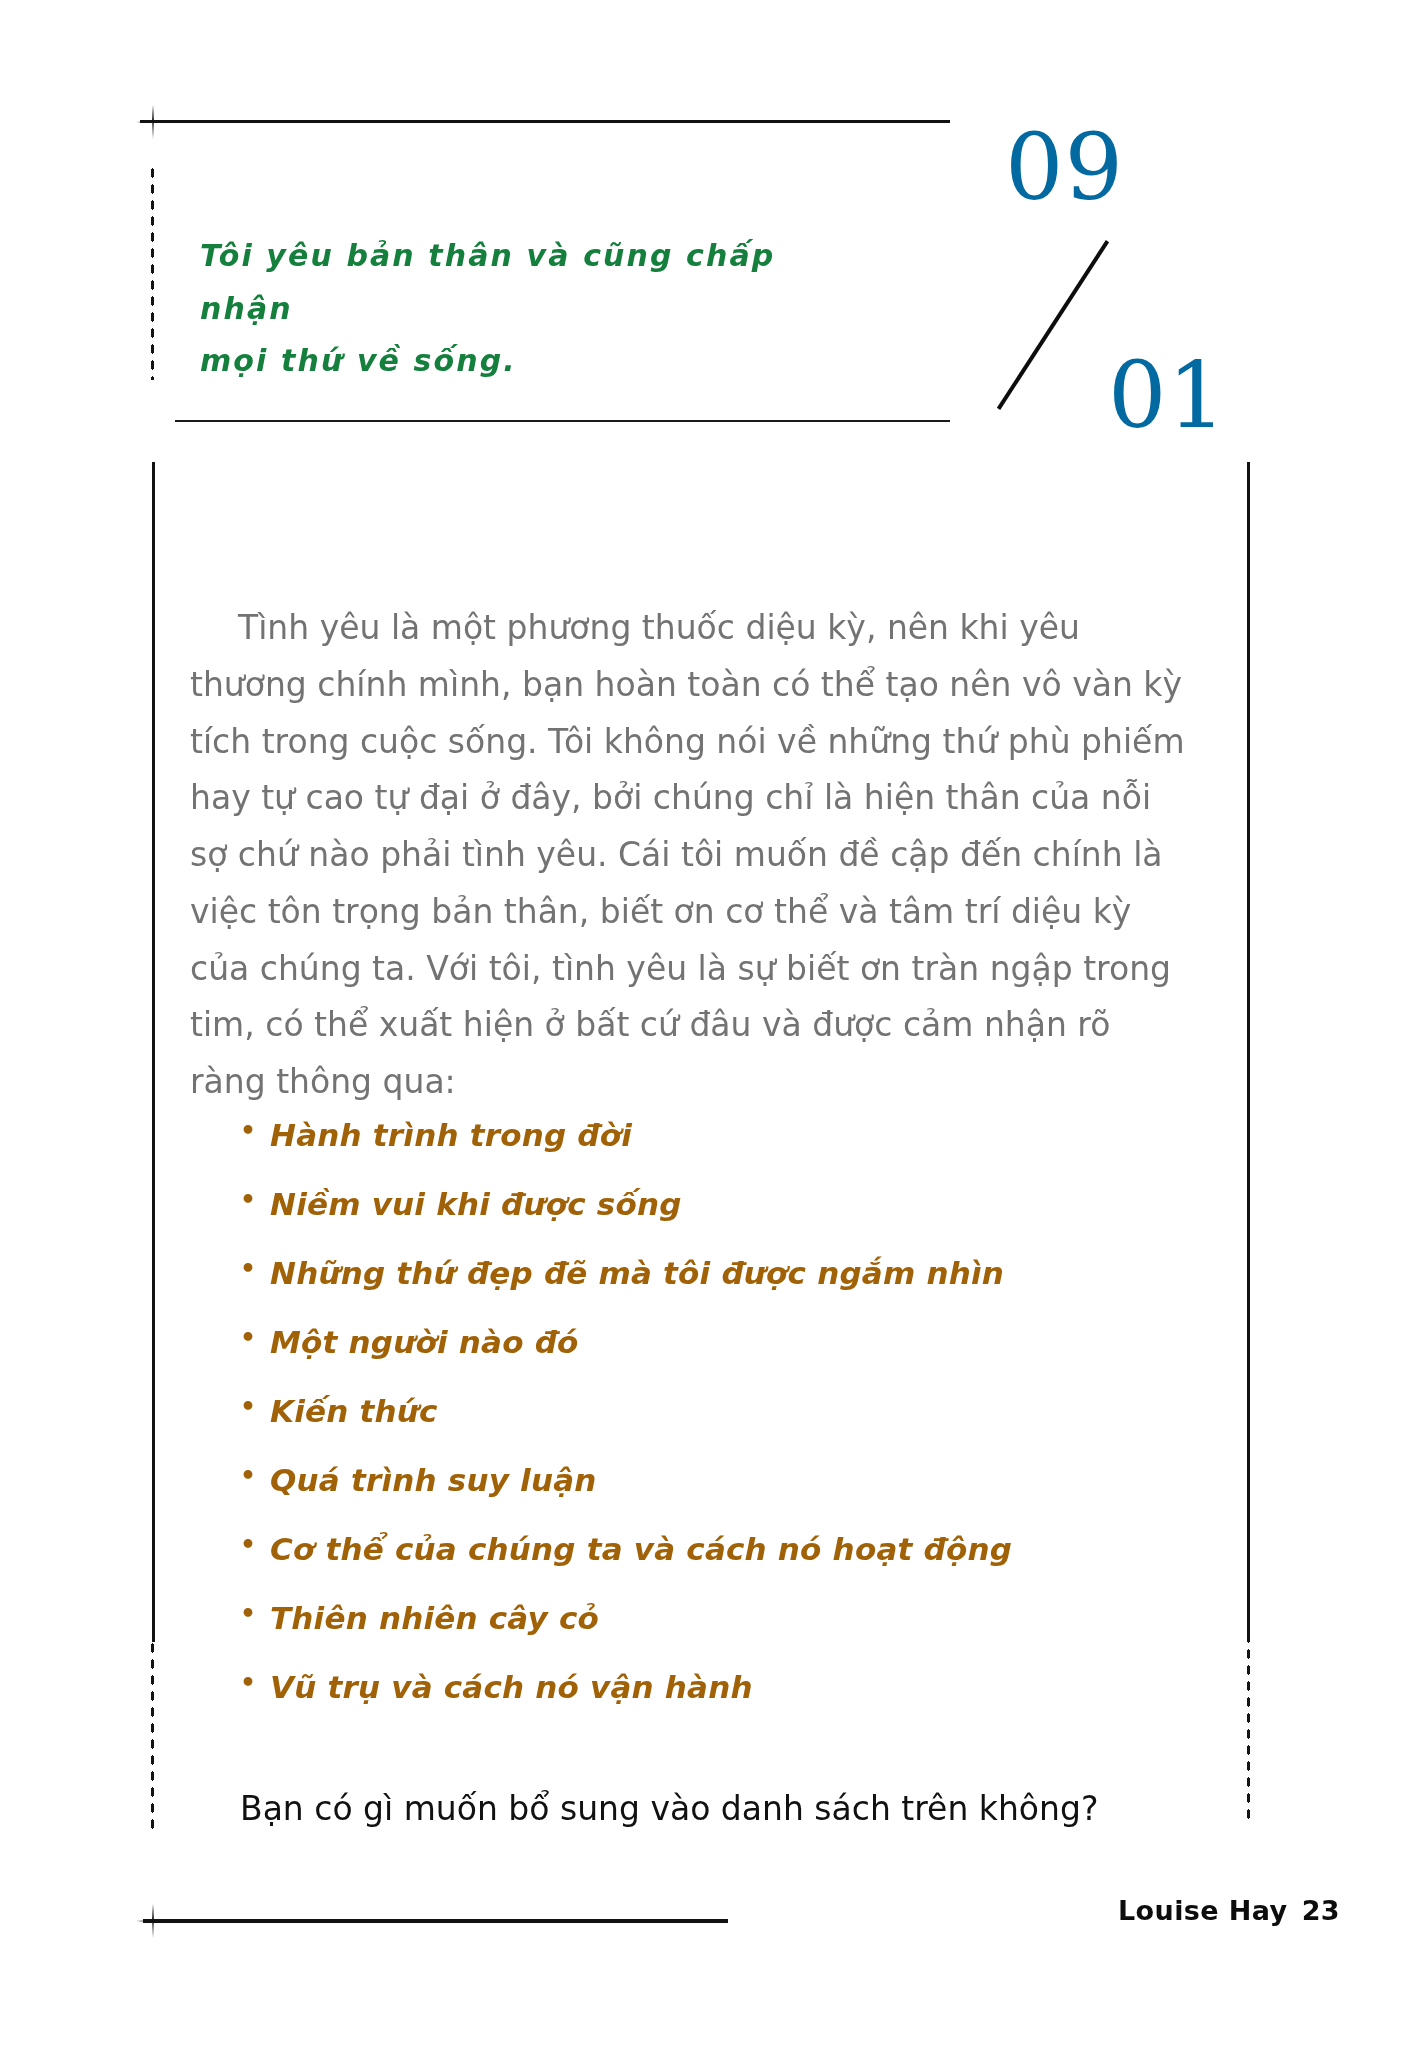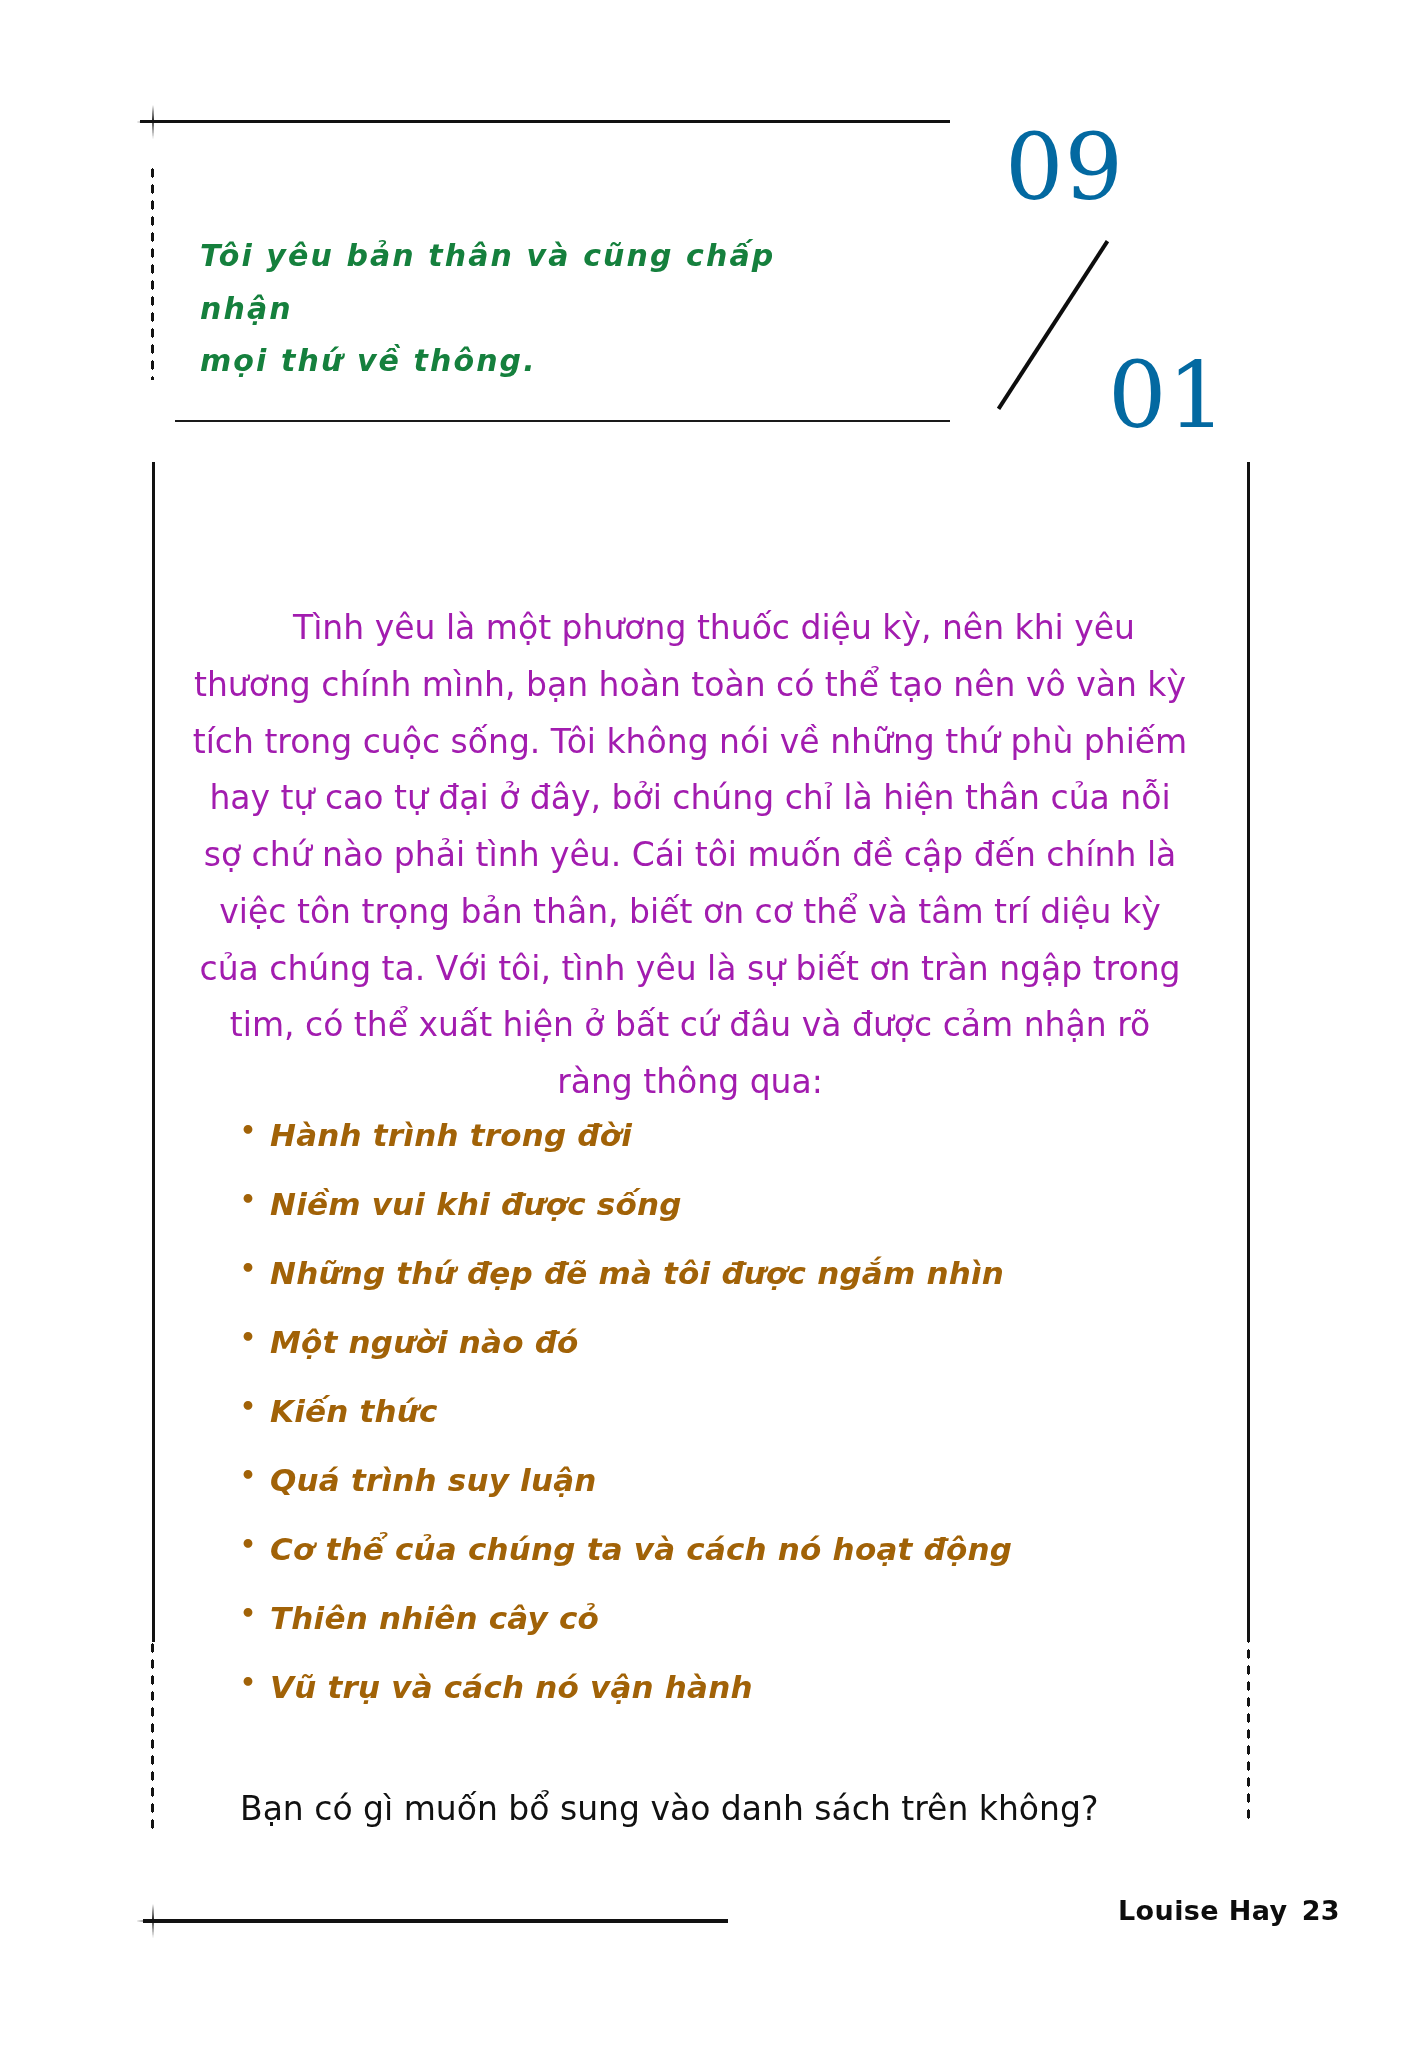--- a/index.html
+++ b/index.html
@@ -133,22 +133,22 @@
   }
 
   
   .body-copy {
     position: absolute;
     left: 190px;
     top: 600px;
     width: 1000px;
     font-size: 33px;
     line-height: 1.72;
-    text-align: center;
-    color: #a21caf;
+    text-align: left;
+    color: #737373;
   }
   .body-copy .indent {
     display: inline-block;
     width: 48px;
   }
 
   
   .bullets {
     position: absolute;
     left: 240px;
@@ -209,21 +209,21 @@
 <div class="page">
 
   <div class="sparkle" style="left:153px; top:122px;"></div>
 
   <div class="rule-top"></div>
 
   <div class="dots-v" style="left:150px; top:165px; height:215px;"></div>
 
   <div class="affirmation">
     <div>Tôi yêu bản thân và cũng chấp nhận</div>
-    <div>mọi thứ về thông.</div>
+    <div>mọi thứ về sống.</div>
   </div>
 
   <div class="chapter-num top">09</div>
   <div class="chapter-slash"></div>
   <div class="chapter-num bottom">01</div>
 
   <div class="rule-mid"></div>
 
   <div class="frame-v" style="left:152px; top:462px; height:1180px;"></div>
   <div class="frame-v" style="left:1247px; top:462px; height:1180px;"></div>

